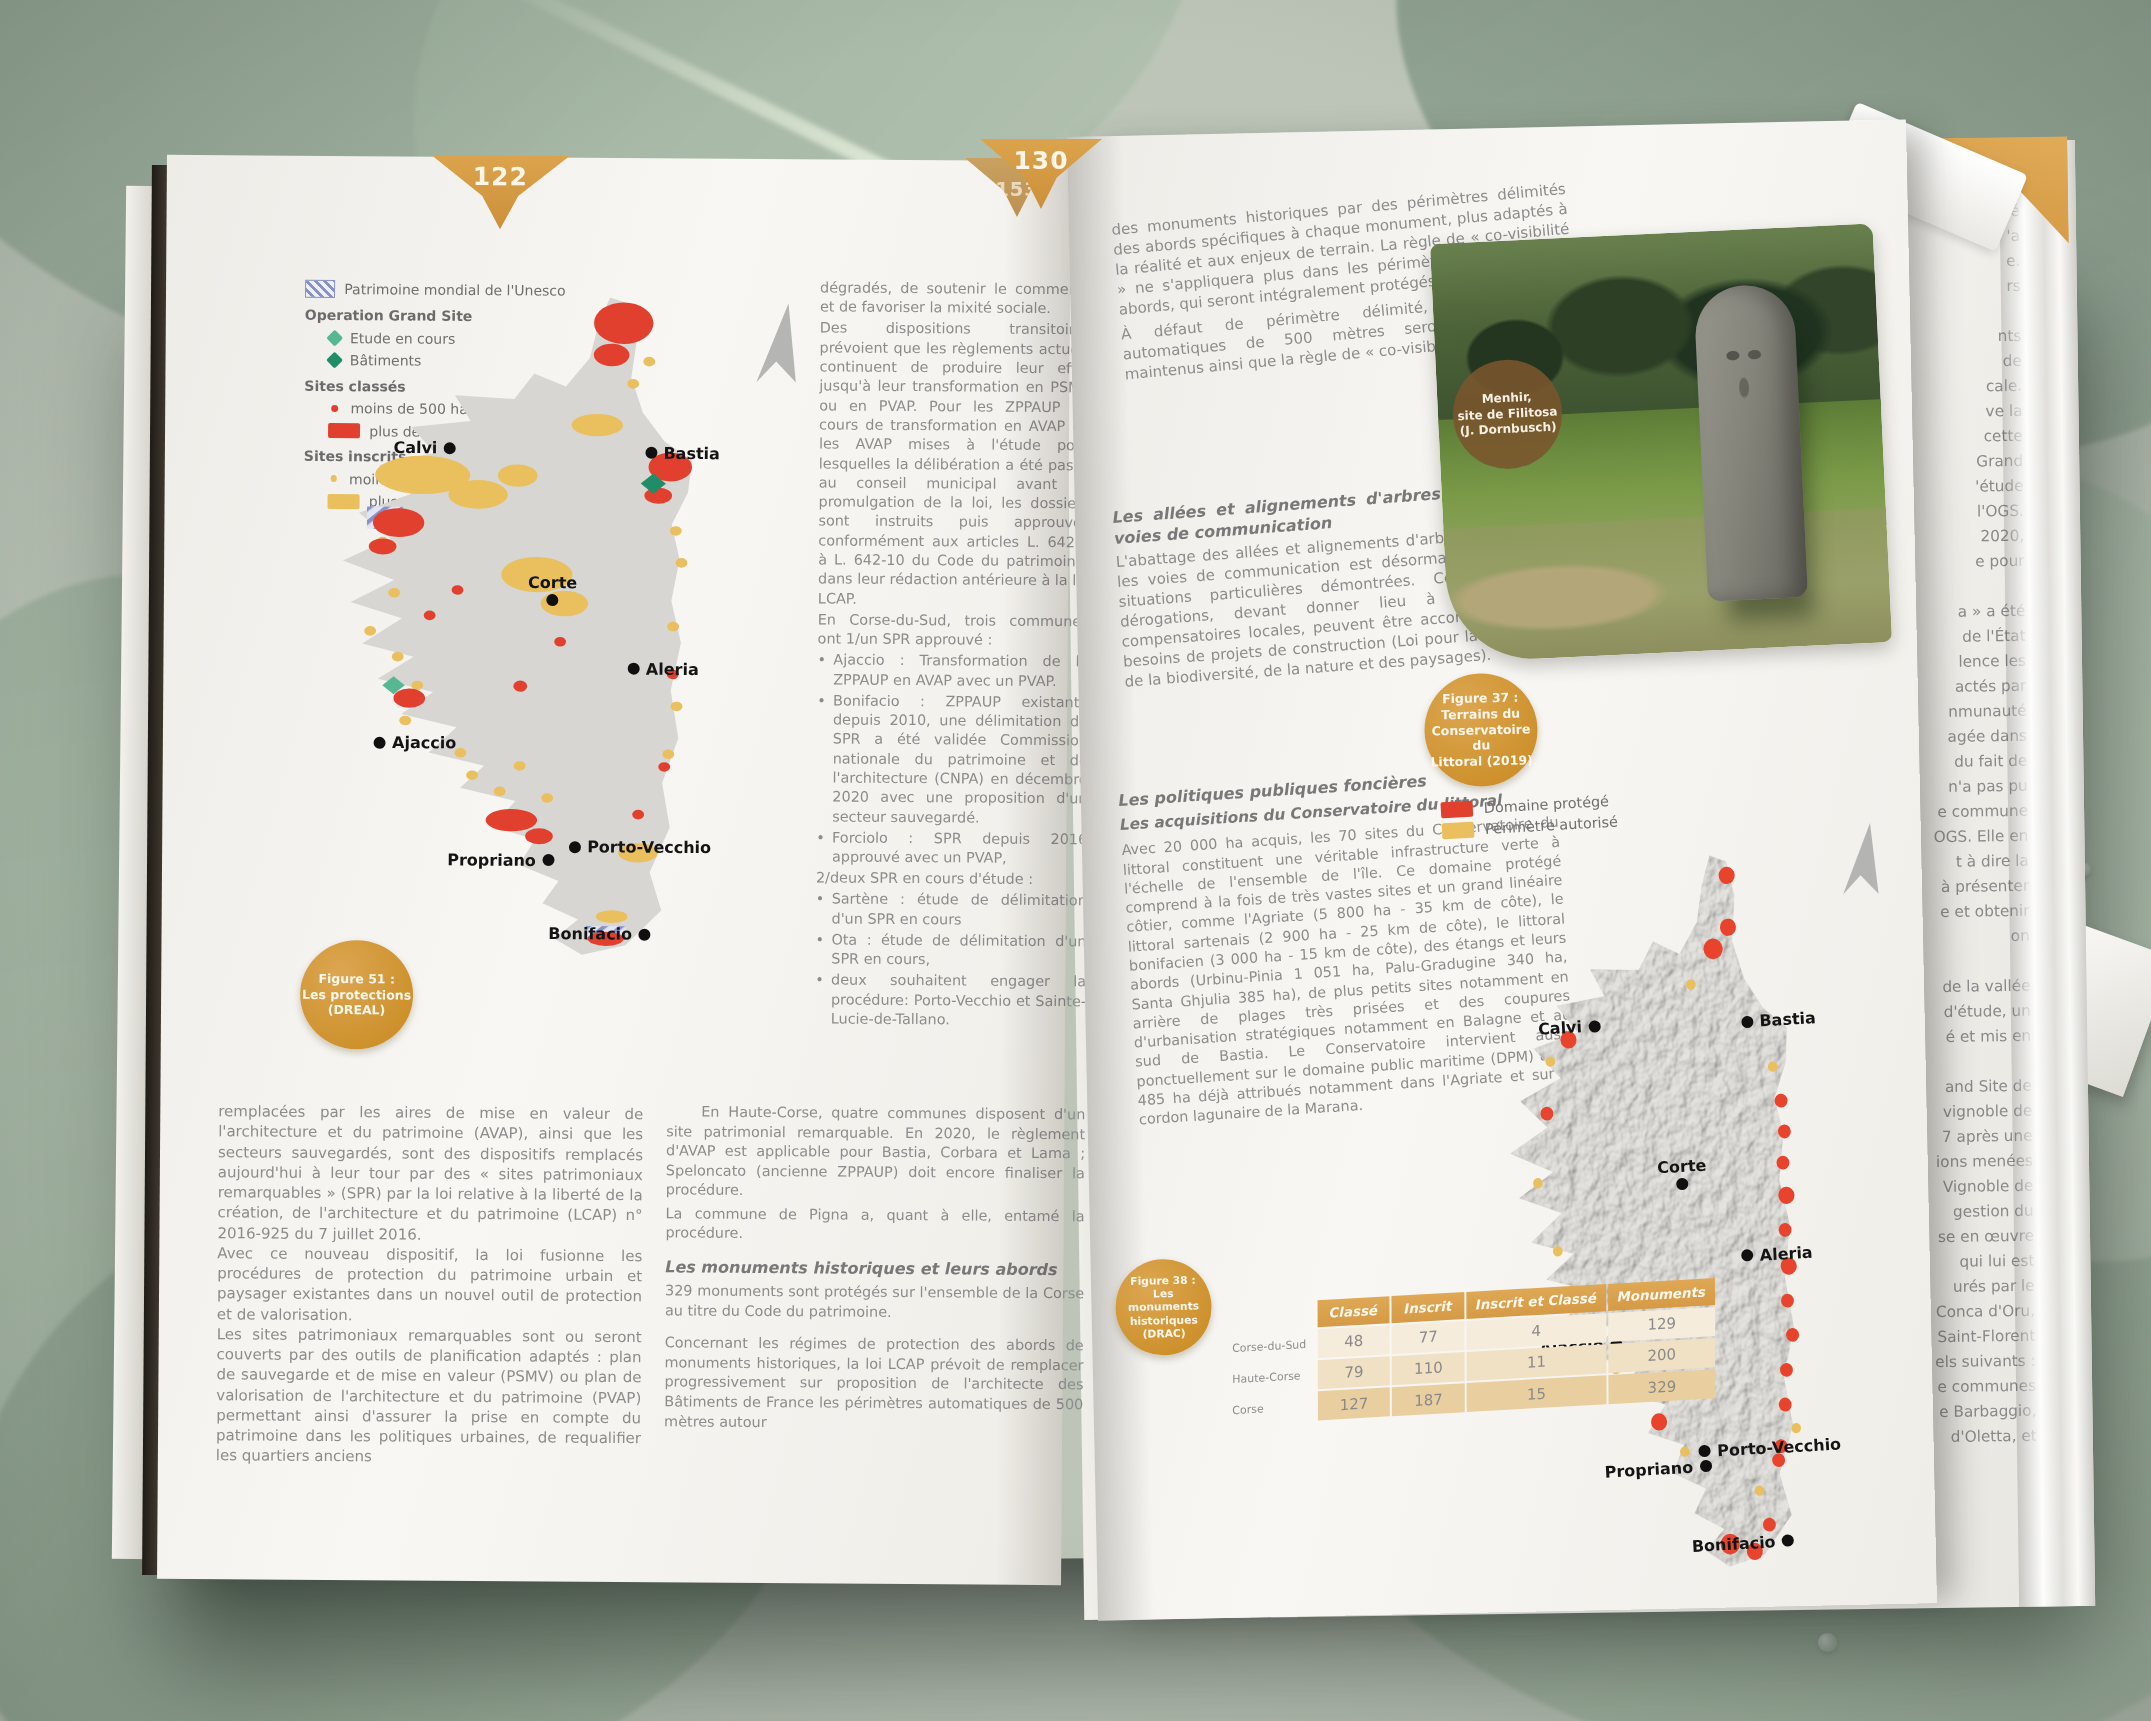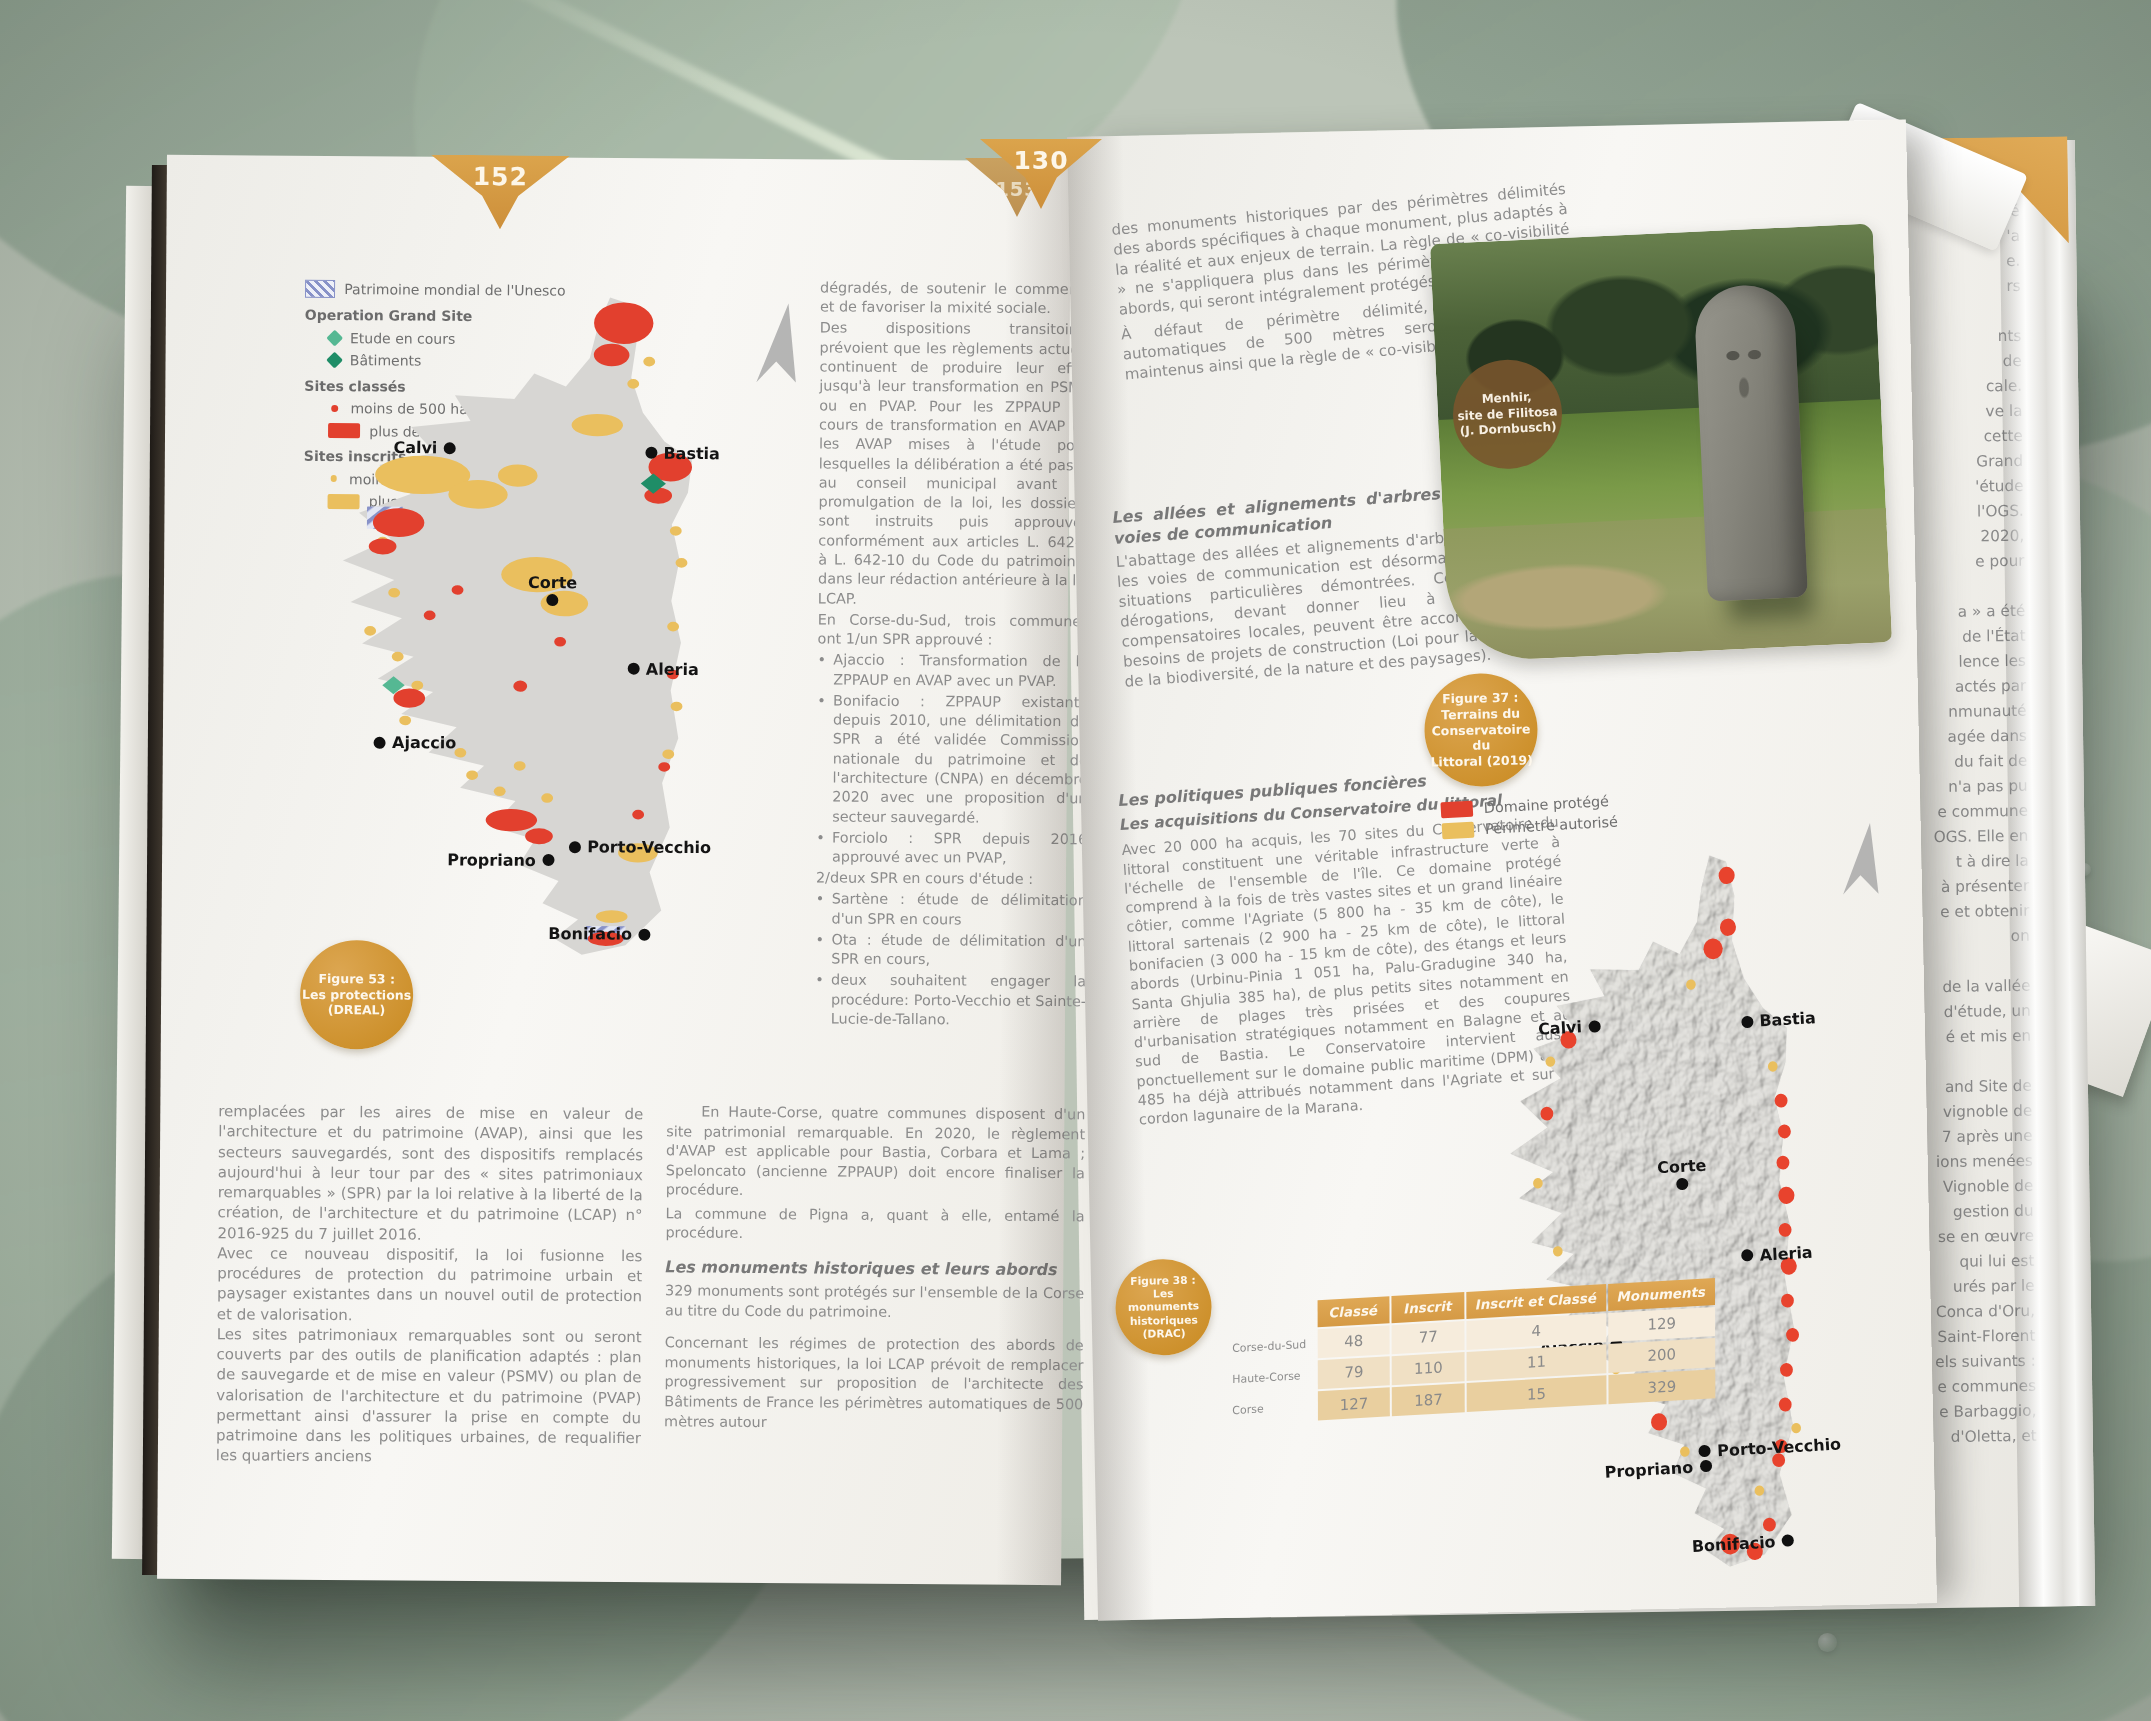--- a/index.html
+++ b/index.html
@@ -219,21 +219,21 @@
       <div class="frag">els suivants :</div>
       <div class="frag">e communes</div>
       <div class="frag">e Barbaggio,</div>
       <div class="frag">d'Oletta, et</div>
     </div>
   <div class="fold-band"></div>
 </div>
 
 <div class="page page-left">
   <div class="banner banner152">
-    <span class="num">152</span>
+    <span class="num">122</span>
   </div>
 
   <div class="legend">
     <div class="row">
       <span class="sw sw-unesco"></span>
       <span>Patrimoine mondial de l'Unesco</span>
     </div>
     <div class="sect">Operation Grand Site</div>
     <div class="row indent">
       <span class="sw sw-diam light"></span>
@@ -363,21 +363,21 @@
           <span class="dot"></span>
           <span class="lbl">Porto-Vecchio</span>
         </div>
         <div class="city side-l" style="left: 64.3%; top: 94.2%;">
           <span class="dot"></span>
           <span class="lbl">Bonifacio</span>
         </div>
       </div>
   </div>
 
-  <div class="fig-circle fig36">Figure 53 :
+  <div class="fig-circle fig36">Figure 51 :
 Les protections
 (DREAL)</div>
 
   <div class="colN para">
     <p>dégradés, de soutenir le commerce et de favoriser la mixité sociale.</p>
     <p>Des dispositions transitoires prévoient que les règlements actuels continuent de produire leur effet jusqu'à leur transformation en PSMV ou en PVAP. Pour les ZPPAUP en cours de transformation en AVAP ou les AVAP mises à l'étude pour lesquelles la délibération a été passé au conseil municipal avant la promulgation de la loi, les dossiers sont instruits puis approuvés conformément aux articles L. 642-1 à L. 642-10 du Code du patrimoine, dans leur rédaction antérieure à la loi LCAP.</p>
     <p>En Corse-du-Sud, trois communes ont 1/un SPR approuvé :</p>
     <div class="bullet">
         <span>Ajaccio : Transformation de la ZPPAUP en AVAP avec un PVAP.</span>
       </div>

